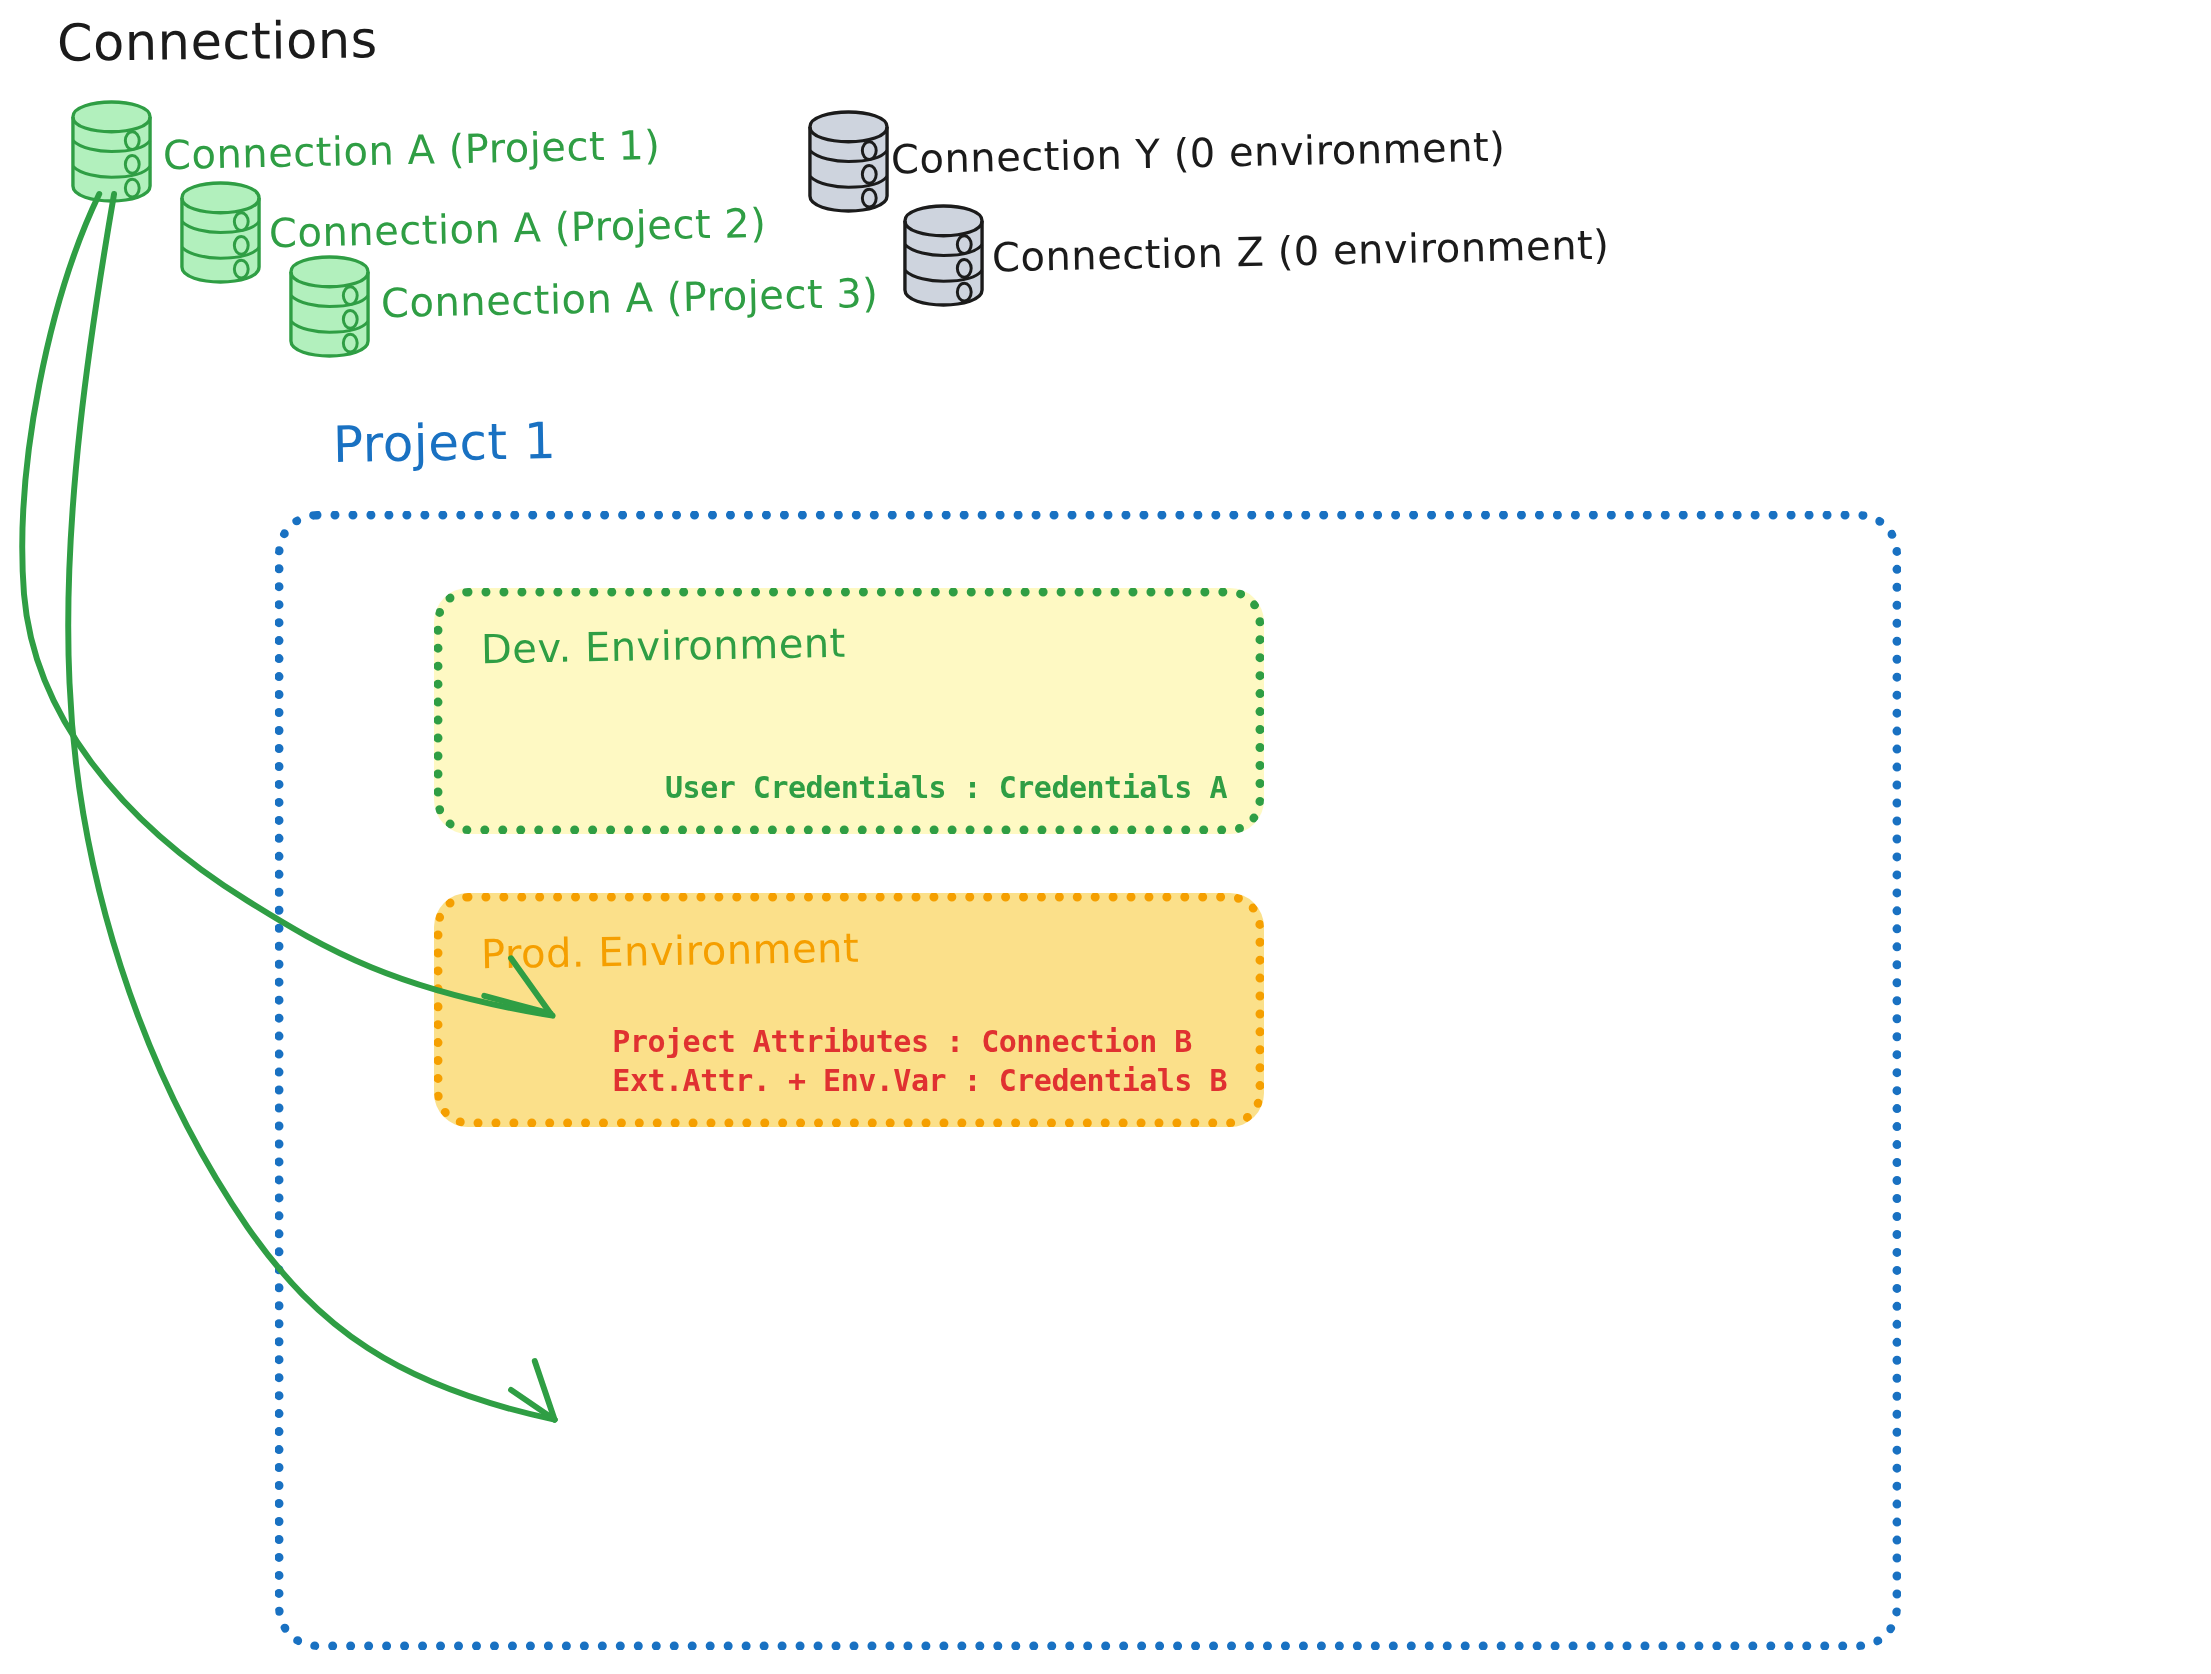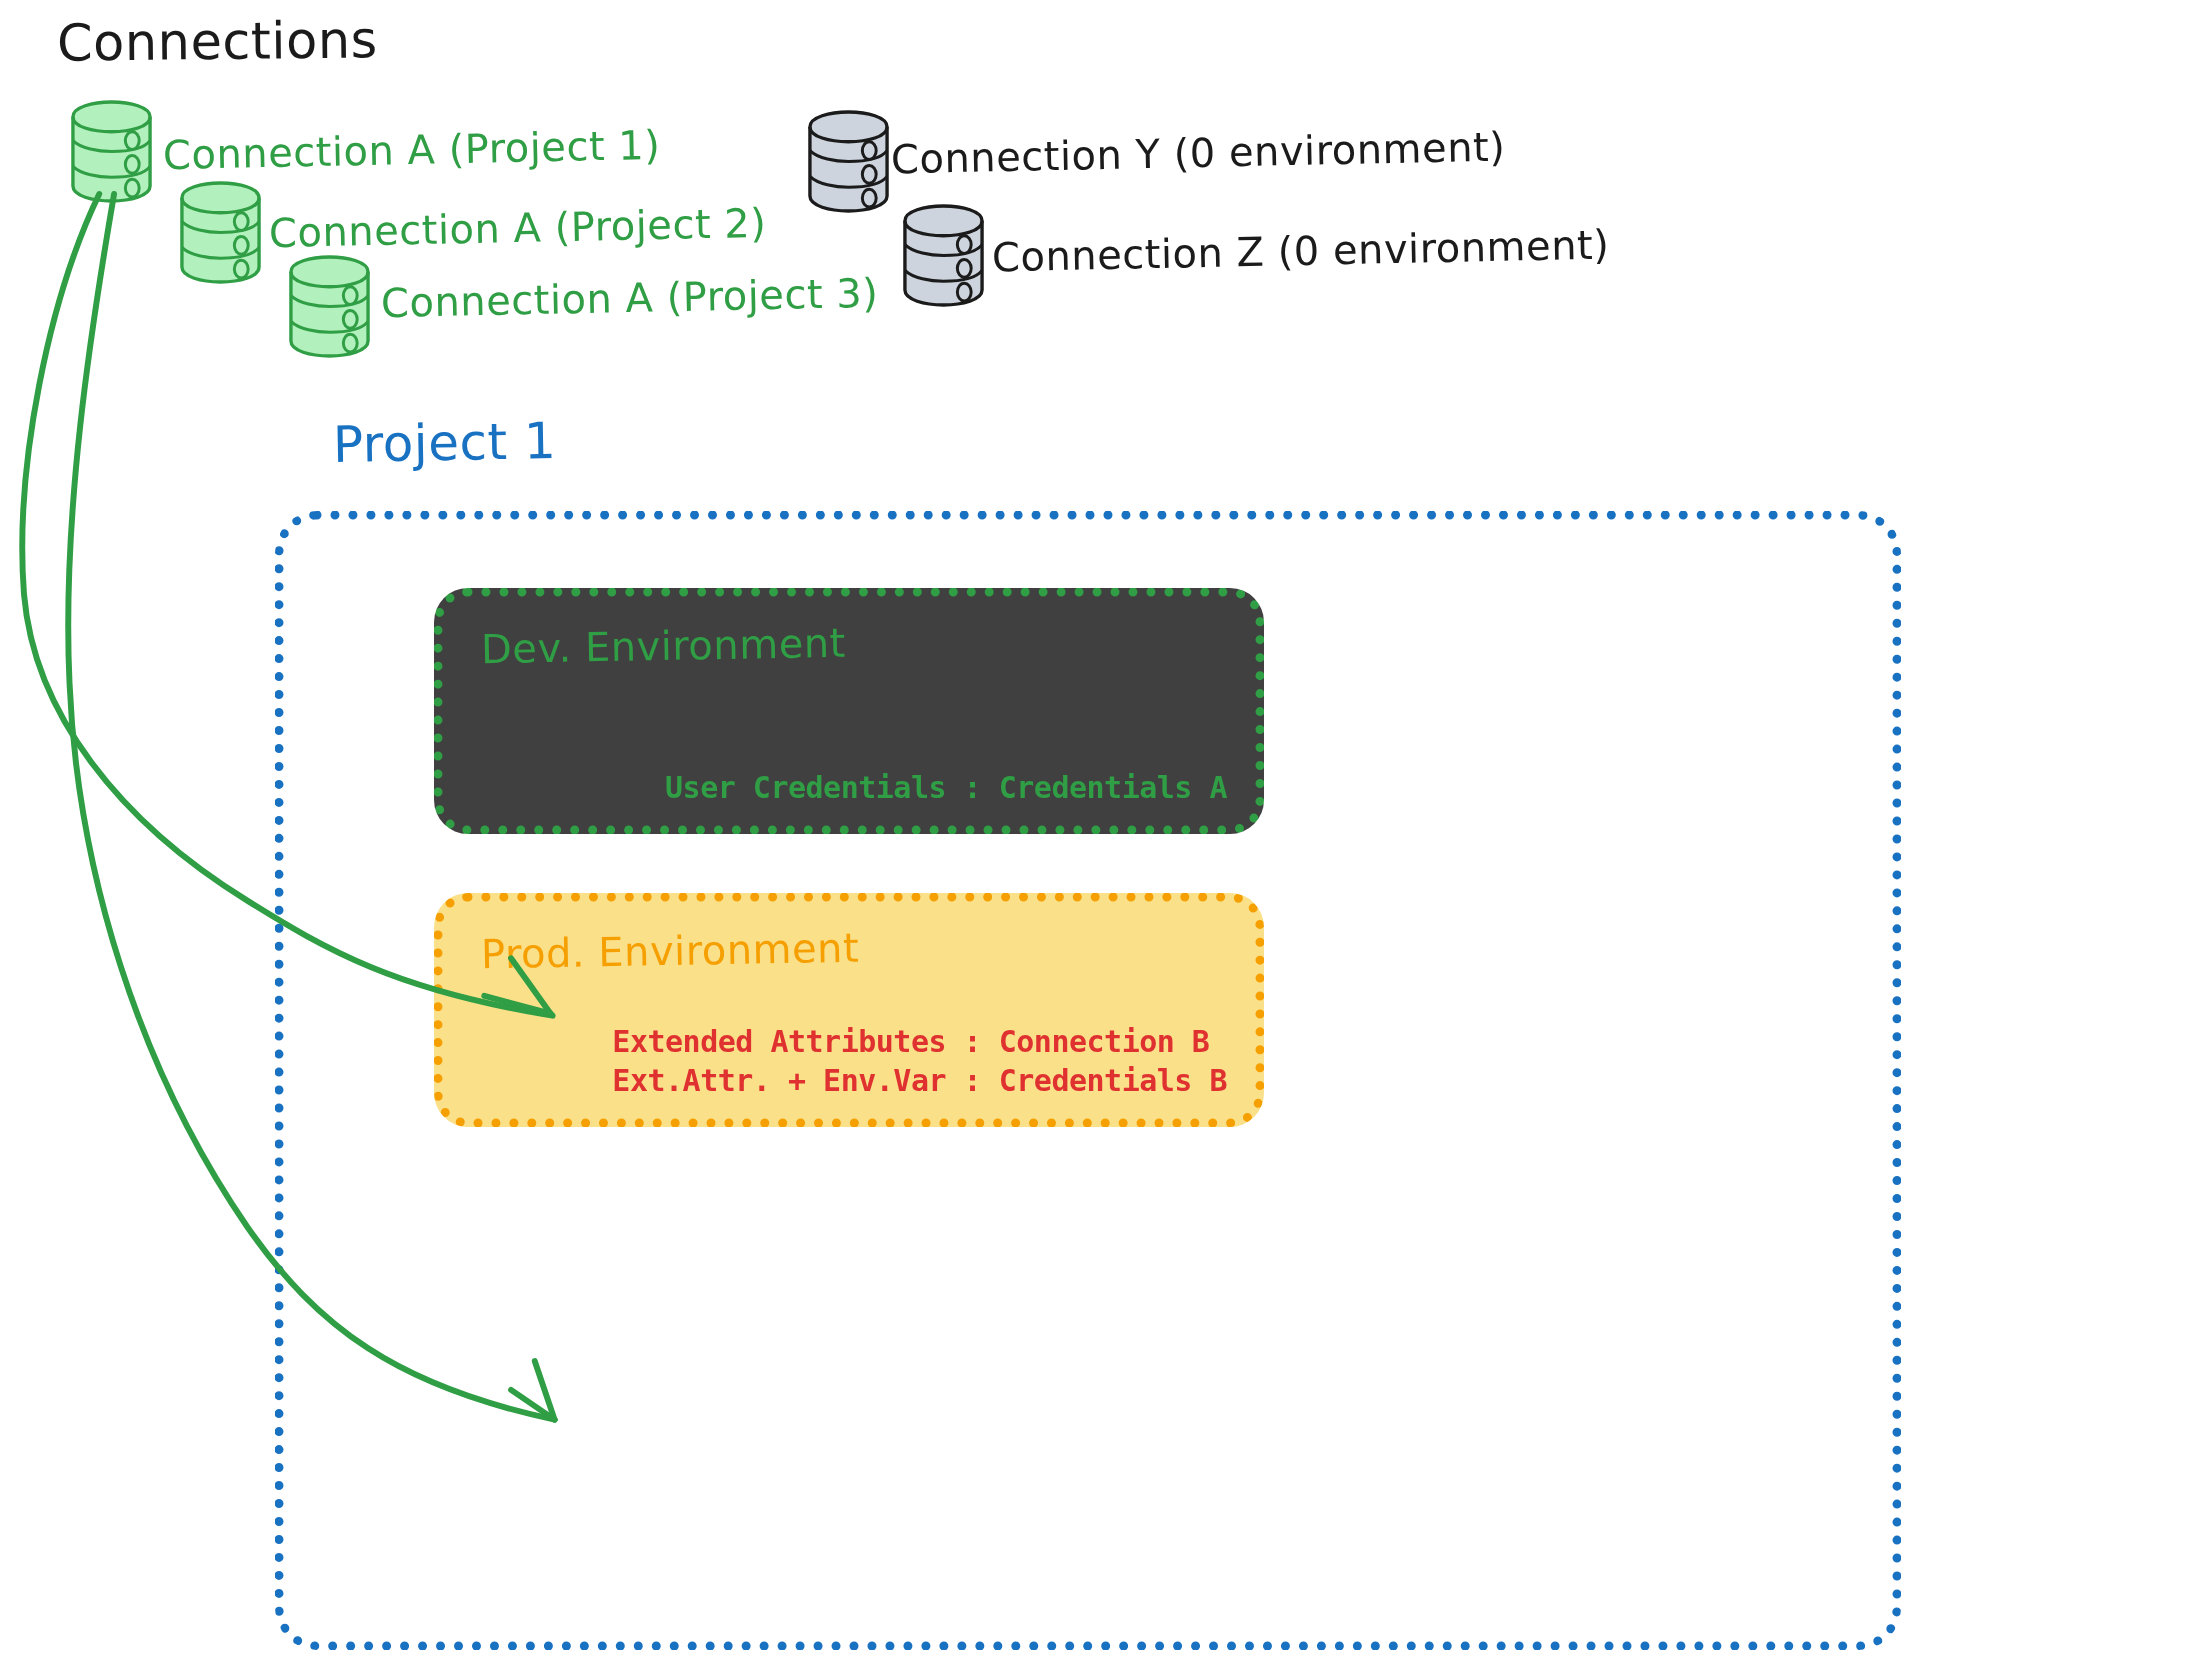--- a/index.html
+++ b/index.html
@@ -60,21 +60,21 @@
 
   
   .env-box{
     position:absolute;
     box-sizing:border-box;
     border-radius:34px;
   }
   #dev-box{
     left:426px; top:579px;
     width:830px; height:246px;
-    background:#404040;
+    background:#fef9c3;
     border:9px dotted #2f9e44;
   }
   #prod-box{
     left:426px; top:869px;
     width:830px; height:234px;
     background:#fbe08a;
     border:9px dotted #f59f00;
   }
   .env-title{
     position:absolute;
@@ -185,21 +185,21 @@
     <div class="env-box" id="dev-box" style="left:150px; top:68px; width:830px; height:246px;">
       <div class="hand env-title" id="dev-title">Dev. Environment</div>
       <div class="env-lines">
         <span class="line">User Credentials : Credentials A</span>
       </div>
     </div>
 
     <div class="env-box" id="prod-box" style="left:150px; top:358px; width:830px; height:234px;margin-top:15px;">
       <div class="hand env-title" id="prod-title">Prod. Environment</div>
       <div class="env-lines">
-        <span class="line">Extended Attributes : Connection B</span>
+        <span class="line">Project Attributes : Connection B</span>
         <span class="line">Ext.Attr. + Env.Var : Credentials B</span>
       </div>
     </div>
   </div>
 
   <svg class="svg-layer" viewBox="0 0 2234 1691">
 
     <g>
       <path d="M100 196
                C 50 300, 14 470, 24 600

